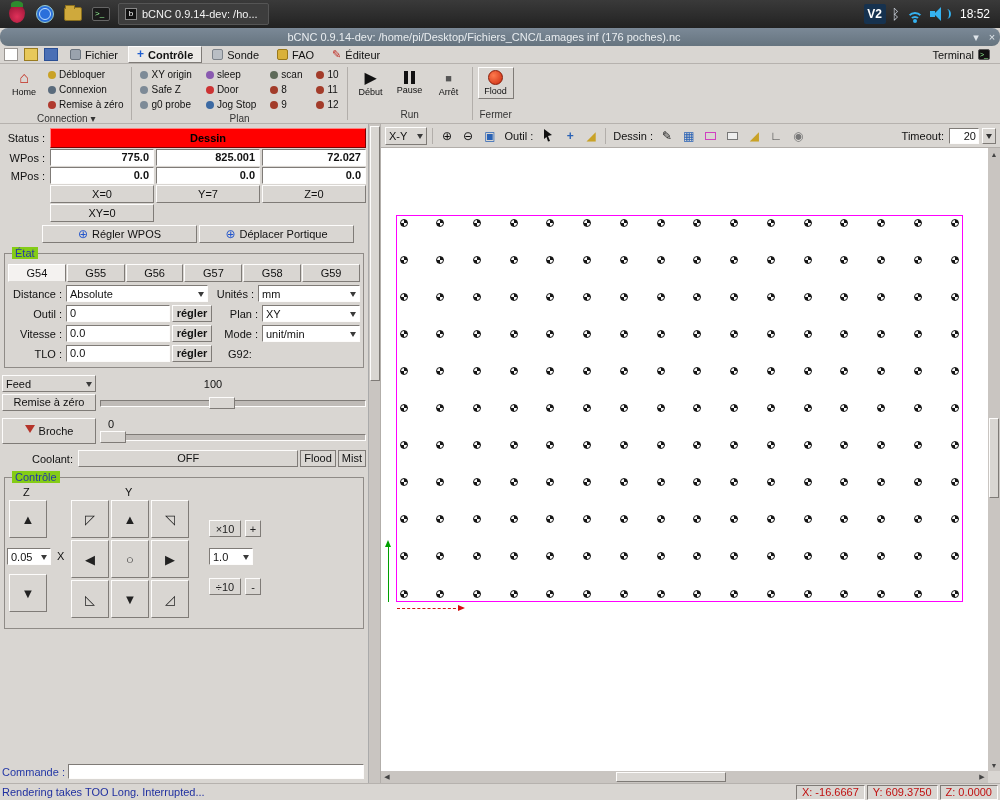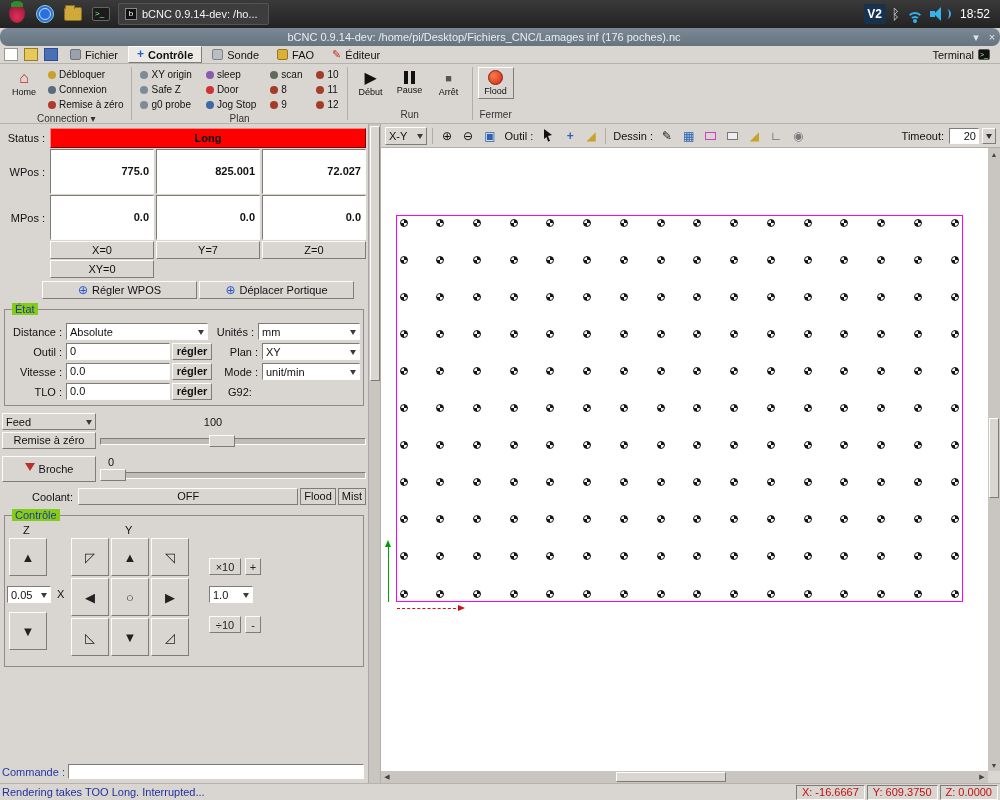--- a/index.html
+++ b/index.html
@@ -80,21 +80,21 @@
   .main { position:absolute; left:0; top:124px; width:1000px; height:659px; }
   .left-panel { position:absolute; left:0; top:0; width:368px; height:659px; padding:4px 2px 2px; display:flex; flex-direction:column; }
   .panel-scroll { position:absolute; left:368px; top:0; width:12px; height:659px; background:#c9c5c1; border-left:1px solid #aaa; }
   .panel-scroll .thumb { position:absolute; left:1px; top:2px; width:10px; height:255px; }
   .right-area { position:absolute; left:380px; top:0; width:620px; height:659px; }
 
   
   .pos-grid { display:grid; grid-template-columns:46px 1fr 1fr 1fr; gap:1px 2px; align-items:stretch; }
   .plabel { display:flex; align-items:center; justify-content:flex-end; padding-right:3px; }
   .alarm { grid-column:2/5; background:#ff0000; color:#000; font-weight:bold; text-align:center; line-height:18px; border:1px solid; border-color:#ff8080 #7a0000 #7a0000 #ff8080; }
-  .cell { background:#fff; border:1px solid; border-color:#7f7b77 #fdfcfb #fdfcfb #7f7b77; font-weight:bold; text-align:right; padding:14px 4px; line-height:15px; }
+  .cell { background:#fff; border:1px solid; border-color:#7f7b77 #fdfcfb #fdfcfb #7f7b77; font-weight:bold; text-align:right; padding:0 4px; line-height:15px; }
   .zbtn { text-align:center; line-height:16px; }
   .span2 { grid-column:3/5; }
   .wposrow { display:flex; gap:2px; margin:3px 12px 0 40px; }
   .wposrow .btn { flex:1; height:18px; display:flex; align-items:center; justify-content:center; gap:4px; }
   .blue-ic { color:#2255cc; font-size:12px; }
 
   .groupbox { position:relative; border:1px solid #8f8b87; margin:10px 2px 0; padding:10px 3px 5px; }
   .gb-label { position:absolute; top:-7px; left:7px; background:#84cc16; padding:0 3px; color:#2438a6; }
 
   .gtabs { display:flex; gap:1px; }
@@ -358,21 +358,21 @@
     </div>
     <div class="rg-label">Fermer</div>
   </div>
 </div>
 
 <div class="main">
 
   <div class="left-panel">
     <div class="pos-grid">
       <span class="plabel">Status :</span>
-      <div class="alarm">Long</div>
+      <div class="alarm">Dessin</div>
 
       <span class="plabel">WPos :</span>
       <div class="cell">775.0</div>
       <div class="cell">825.001</div>
       <div class="cell">72.027</div>
 
       <span class="plabel">MPos :</span>
       <div class="cell">0.0</div>
       <div class="cell">0.0</div>
       <div class="cell">0.0</div>
@@ -392,20 +392,28 @@
         <span>Régler WPOS</span>
       </div>
       <div class="rb btn">
         <span class="blue-ic">⊕</span>
         <span>Déplacer Portique</span>
       </div>
     </div>
 
     <div class="groupbox">
       <span class="gb-label">État</span>
+      <div class="gtabs">
+        <div class="rb gtab active">G54</div>
+        <div class="rb gtab">G55</div>
+        <div class="rb gtab">G56</div>
+        <div class="rb gtab">G57</div>
+        <div class="rb gtab">G58</div>
+        <div class="rb gtab">G59</div>
+      </div>
       <div class="frow">
         <span class="flbl">Distance :</span>
         <div class="sk combo cw142">
             <span>Absolute</span>
           </div>
         <span class="flbl2">Unités :</span>
         <div class="sk combo cflex">
             <span>mm</span>
           </div>
       </div>

